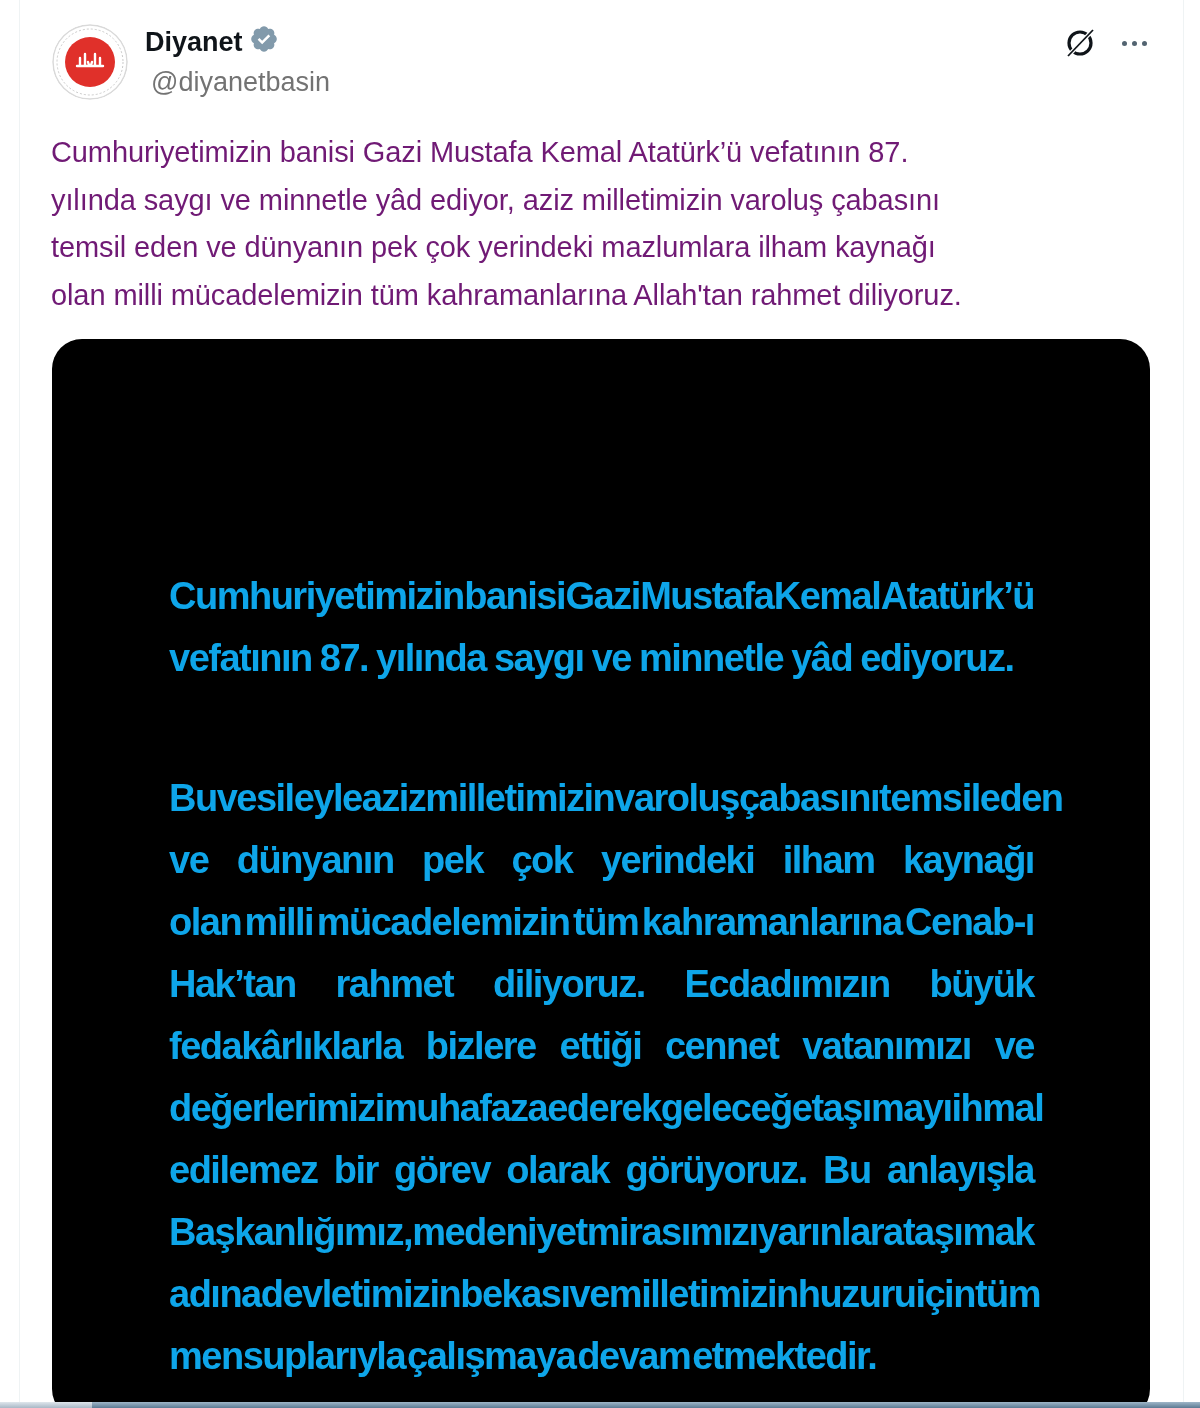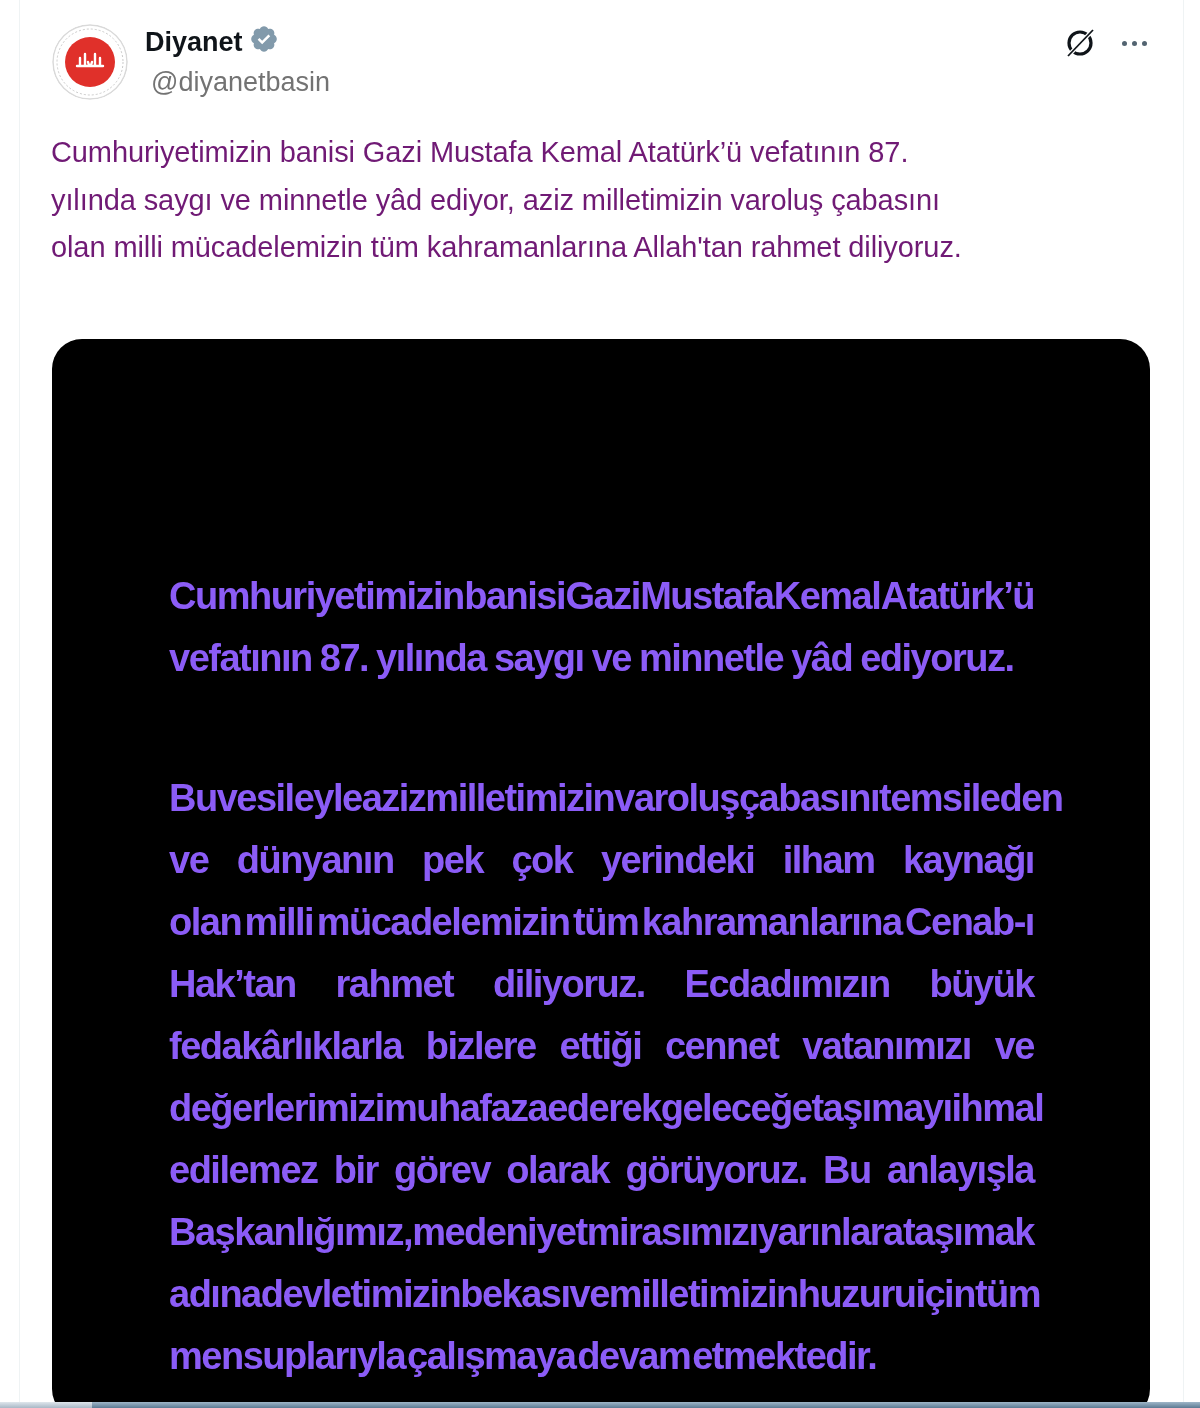--- a/index.html
+++ b/index.html
@@ -97,21 +97,21 @@
       left: 52px; top: 339px;
       width: 1098px; height: 1080px;
       background: #000000;
       border-radius: 30px;
       overflow: hidden;
     }
     .media-text {
       position: absolute;
       left: 117px;
       width: 865px;
-      color: #8b5cf6;
+      color: #0ea5e9;
       font-family: "Liberation Sans", "DejaVu Sans", sans-serif;
       font-weight: bold;
       font-size: 38px;
       line-height: 62px;
       transform-origin: left top;
       text-align: center;
     }
     .media-line {
       display: flex;
       justify-content: space-between;
@@ -173,20 +173,21 @@
 
 <div class="more-button">
   <span class="dot"></span>
   <span class="dot"></span>
   <span class="dot"></span>
 </div>
 
 <div class="tweet-text">
   <span class="line">Cumhuriyetimizin banisi Gazi Mustafa Kemal Atatürk’ü vefatının 87.</span>
   <span class="line">yılında saygı ve minnetle yâd ediyor, aziz milletimizin varoluş çabasını</span>
+  <span class="line">temsil eden ve dünyanın pek çok yerindeki mazlumlara ilham kaynağı</span>
   <span class="line">olan milli mücadelemizin tüm kahramanlarına Allah'tan rahmet diliyoruz.</span>
 </div>
 
 <div class="media">
   <div class="media-text p1" id="media-p1">
       <div class="media-line">
         <span>Cumhuriyetimizin</span>
         <span>banisi</span>
         <span>Gazi</span>
         <span>Mustafa</span>

